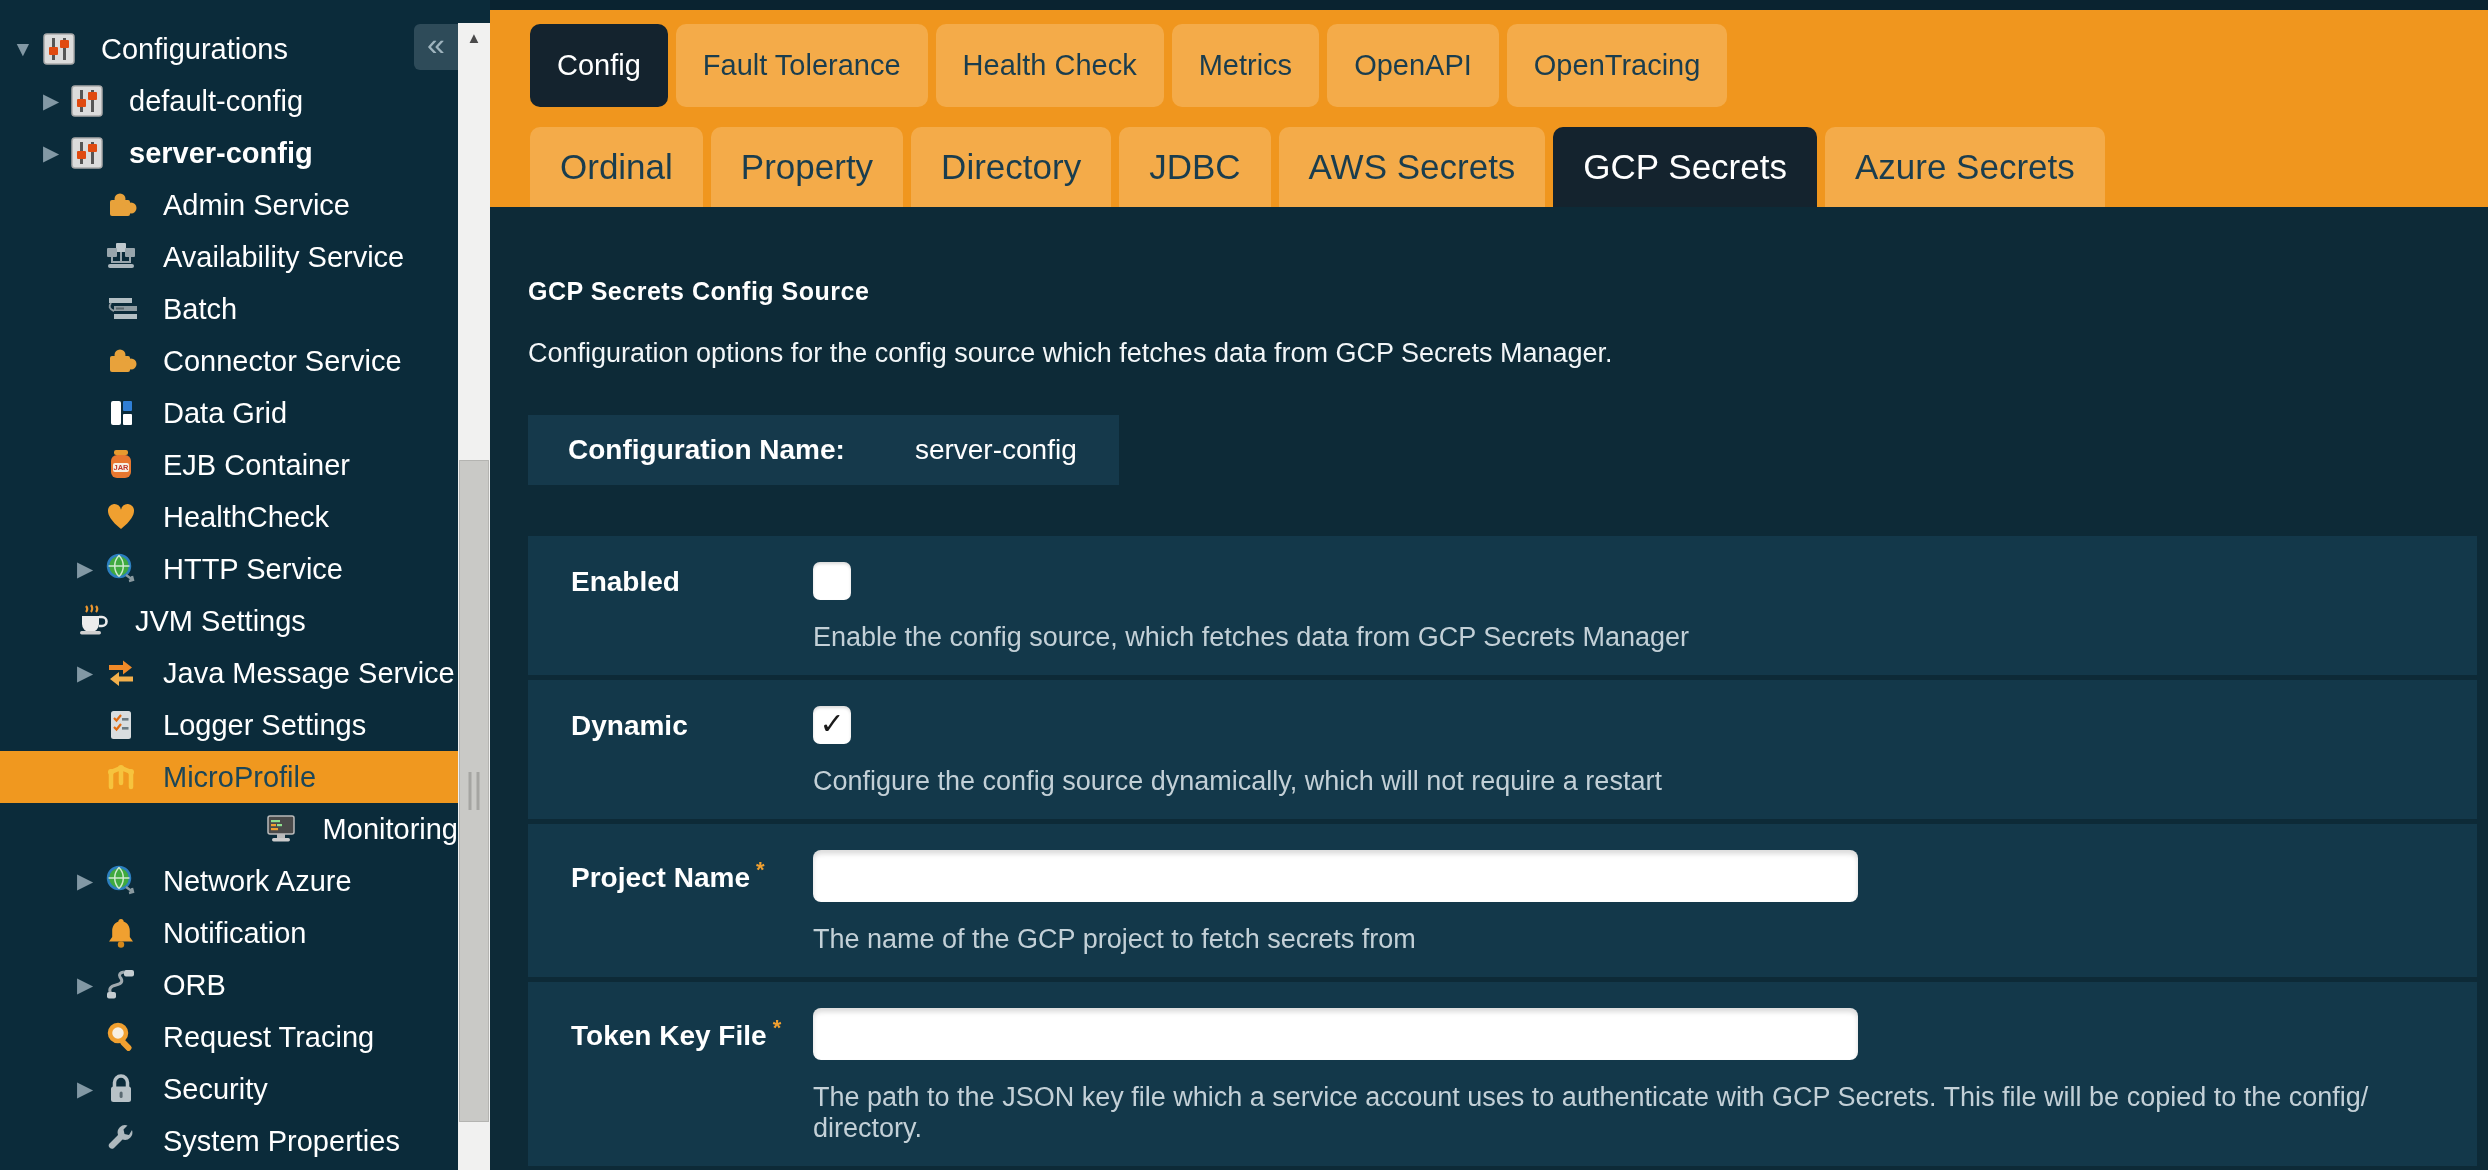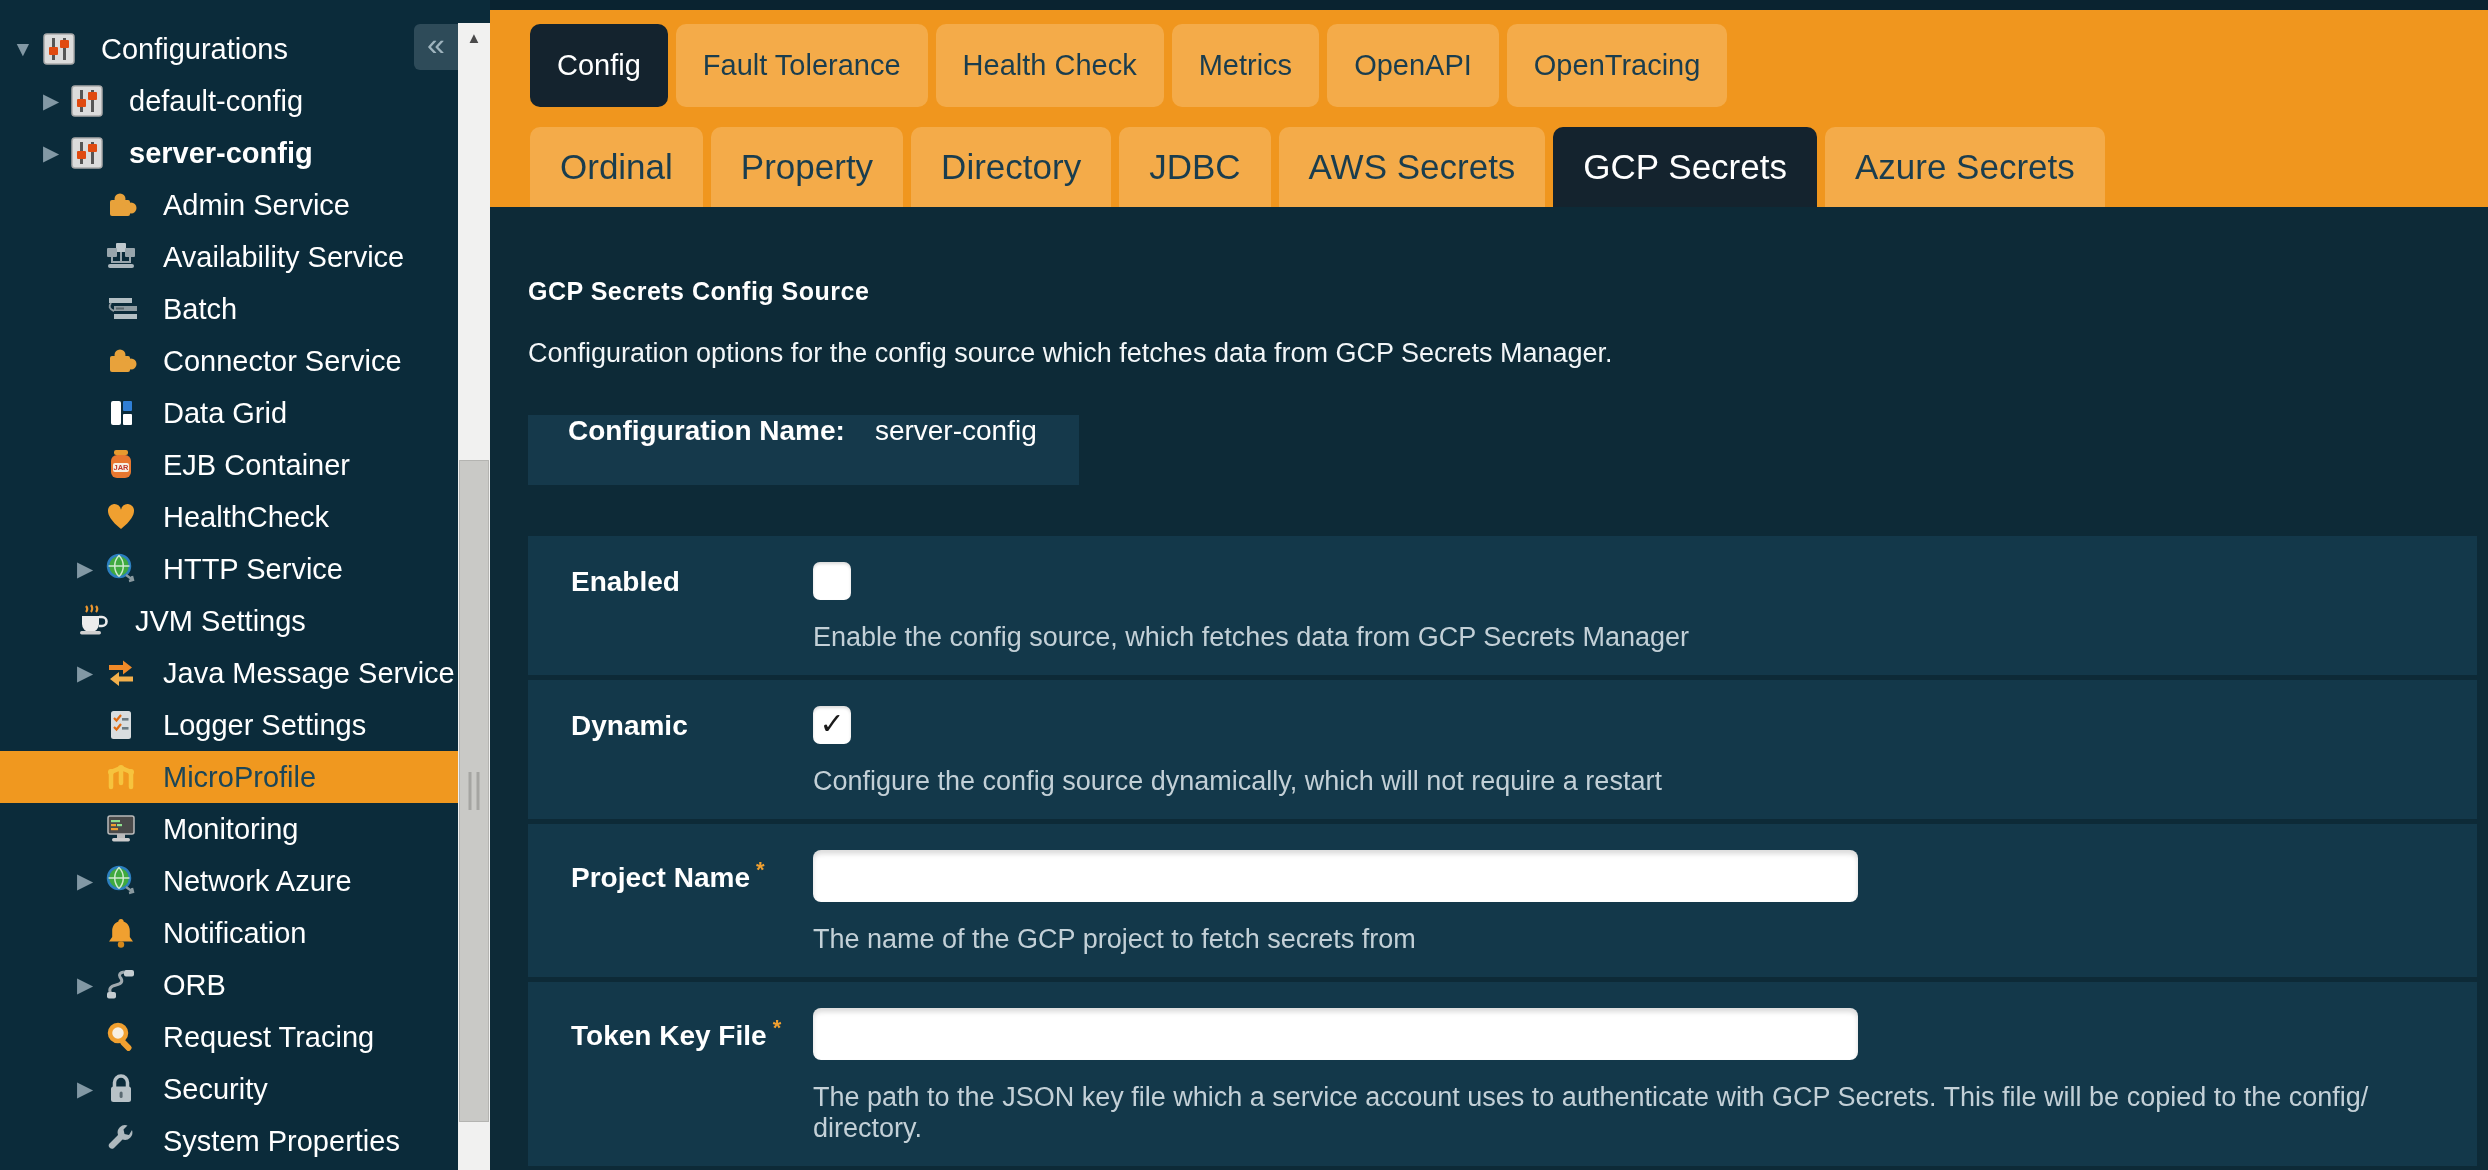--- a/index.html
+++ b/index.html
@@ -62,21 +62,21 @@
     background:#F4AB49; color:#1A3D4E; font-size:35px;
     border-radius:10px 10px 0 0; cursor:pointer;
   }
   .tab-row-2 .tab.active { background:#14232E; color:#FFFFFF; }
 
   .content { padding:0 11px 0 38px; }
   .page-title { margin-top:70px; color:#FFFFFF; font-size:25px; font-weight:700; letter-spacing:0.5px; }
   .page-desc { margin-top:32px; color:#F2F6F8; font-size:27px; }
 
   .config-name-panel {
-    margin-top:46px; display:inline-flex; align-items:flex-start; gap:30px;
+    margin-top:46px; display:inline-flex; align-items:center; gap:70px;
     background:#15394B; height:70px; padding:0 42px 0 40px;
   }
   .config-name-label { color:#FFFFFF; font-size:28px; font-weight:700; }
   .config-name-value { color:#FFFFFF; font-size:28px; }
 
   .fields { margin-top:51px; display:flex; flex-direction:column; gap:5px; }
   .field-row {
     background:#13384A; display:grid; grid-template-columns:242px 1fr;
     padding:26px 20px 22px 43px; min-height:127px;
   }
@@ -273,21 +273,21 @@
           <span class="tree-icon">
             <svg viewBox="0 0 36 36" xmlns="http://www.w3.org/2000/svg">
               <circle cx="8" cy="13" r="3" fill="#F6C33E"></circle>
               <circle cx="18" cy="9" r="3" fill="#F6C33E"></circle>
               <circle cx="28" cy="13" r="3" fill="#F6C33E"></circle>
               <path d="M8 13 L8 28 M8 13 L18 9 L28 13 M18 9 L18 24 M28 13 L28 28" stroke="#F6C33E" stroke-width="4.5" fill="none" stroke-linecap="round"></path>
             </svg>
           </span>
           <span class="tree-label">MicroProfile</span>
         </div>
-        <div class="tree-row" style="padding-left: 68px;">
+        <div class="tree-row" style="padding-left: 68px; justify-content: flex-end;">
           <span class="expander"></span>
           <span class="tree-icon">
             <svg viewBox="0 0 36 36" xmlns="http://www.w3.org/2000/svg">
               <rect x="5" y="5" width="26" height="18" rx="2" fill="#4A4A4A" stroke="#BBBBBB" stroke-width="1.5"></rect>
               <rect x="8" y="9" width="9" height="2.2" fill="#8FE08F"></rect>
               <rect x="8" y="13" width="5" height="2.2" fill="#F0A030"></rect>
               <rect x="14" y="13" width="5" height="2.2" fill="#8FE08F"></rect>
               <rect x="8" y="17" width="7" height="2.2" fill="#F0A030"></rect>
               <rect x="14" y="23" width="8" height="4" fill="#BBBBBB"></rect>
               <rect x="9" y="27" width="18" height="3.5" rx="1.7" fill="#CCCCCC"></rect>

